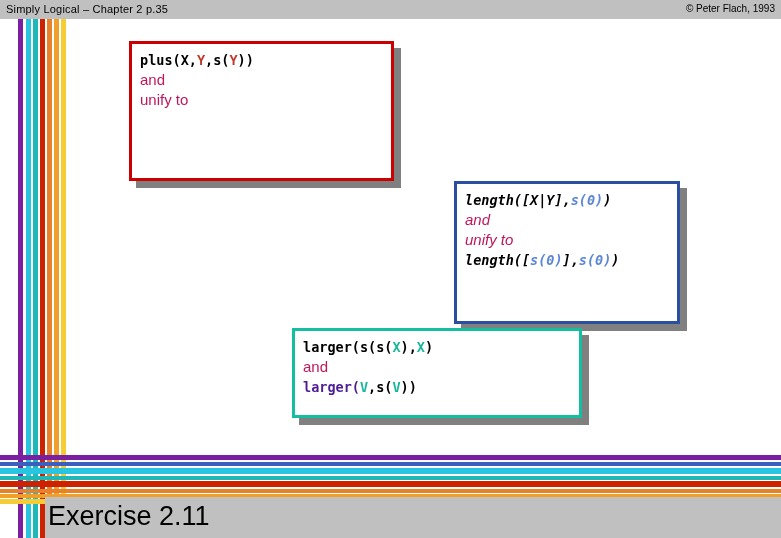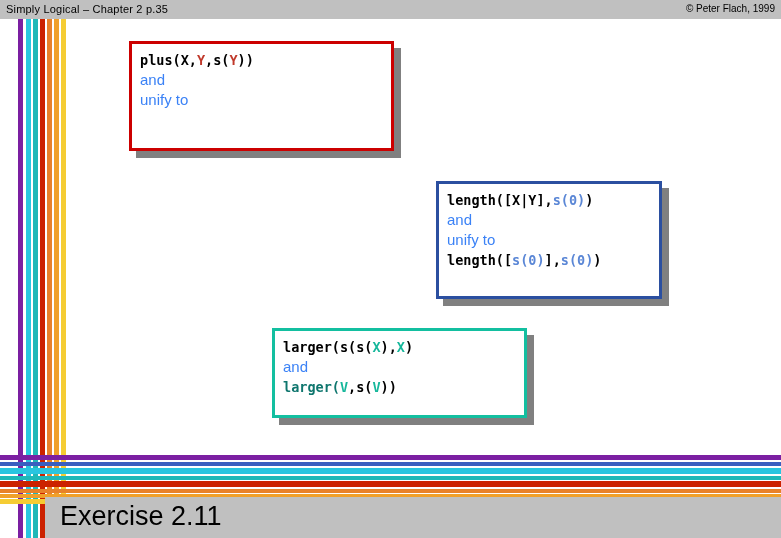--- a/index.html
+++ b/index.html
@@ -93,50 +93,50 @@
     font-weight: bold;
     font-size: 13.5px;
     color: #000000;
     white-space: pre;
     letter-spacing: 0px;
     line-height: 20px;
   }
   .plain {
     font-family: "Liberation Sans", sans-serif;
     font-size: 15px;
-    color: #3b82f6;
+    color: #be185d;
     line-height: 20px;
     white-space: pre;
   }
   .plain b { font-weight: bold; }
 
   
   .title-band {
     position: absolute;
     left: 45px;
     top: 497px;
     width: 736px;
     height: 41px;
     background: #c0c0c0;
   }
   .title-text {
     position: absolute;
-    left: 60px;
+    left: 48px;
     top: 501px;
     font-size: 27px;
     color: #000000;
     white-space: nowrap;
   }
 </style>
 </head>
 <body>
 
 <div class="header-bar"></div>
 <div class="header-left">Simply Logical – Chapter 2  p.35</div>
-<div class="header-right">© Peter Flach, 1999</div>
+<div class="header-right">© Peter Flach, 1993</div>
 
 <div class="vstripes" id="vstripes">
     <div class="vstripe" style="left: 18px; width: 5px; background: rgb(123, 31, 162);"></div>
     <div class="vstripe" style="left: 26px; width: 5px; background: rgb(41, 197, 224);"></div>
     <div class="vstripe" style="left: 33px; width: 5px; background: rgb(31, 184, 184);"></div>
     <div class="vstripe" style="left: 40px; width: 5px; background: rgb(204, 34, 0);"></div>
     <div class="vstripe" style="left: 47px; width: 5px; background: rgb(232, 130, 42);"></div>
     <div class="vstripe" style="left: 54px; width: 5px; background: rgb(240, 160, 42);"></div>
     <div class="vstripe" style="left: 61px; width: 5px; background: rgb(245, 204, 51);"></div>
   </div>
@@ -144,42 +144,42 @@
     <div class="hstripe" style="top: 455px; height: 5px; background: rgb(123, 31, 162);"></div>
     <div class="hstripe" style="top: 462px; height: 4px; background: rgb(58, 95, 192);"></div>
     <div class="hstripe" style="top: 468px; height: 6px; background: rgb(41, 197, 224);"></div>
     <div class="hstripe" style="top: 476px; height: 4px; background: rgb(31, 184, 184);"></div>
     <div class="hstripe" style="top: 481px; height: 6px; background: rgb(204, 34, 0);"></div>
     <div class="hstripe" style="top: 489px; height: 4px; background: rgb(232, 130, 42);"></div>
     <div class="hstripe" style="top: 494px; height: 4px; background: rgb(240, 160, 42);"></div>
     <div class="hstripe" style="top: 499px; height: 5px; background: rgb(245, 204, 51);"></div>
   </div>
 
-<div class="callout" id="box-0" style="left:129px; top:41px; width:265px; height:110px;">
+<div class="callout" id="box-0" style="left:129px; top:41px; width:265px; height:140px;">
   <div class="shadow"></div>
   <div class="panel" style="border: 3px solid rgb(204, 0, 0);">
       <div class="code"><span style="color: rgb(0, 0, 0);">plus(X,</span><span style="color: rgb(192, 57, 43);">Y</span><span style="color: rgb(0, 0, 0);">,s(</span><span style="color: rgb(192, 57, 43);">Y</span><span style="color: rgb(0, 0, 0);">))</span></div>
       <div class="plain">and</div>
       <div class="plain">unify to</div>
     </div>
 </div>
 
-<div class="callout" id="box-1" style="left:436px; top:181px; width:226px; height:118px;">
+<div class="callout" id="box-1" style="left:454px; top:181px; width:226px; height:143px;font-style:italic;">
   <div class="shadow"></div>
   <div class="panel" style="border: 3px solid rgb(43, 79, 160);">
       <div class="code"><span style="color: rgb(0, 0, 0);">length([X|Y],</span><span style="color: rgb(91, 135, 214);">s(0)</span><span style="color: rgb(0, 0, 0);">)</span></div>
       <div class="plain">and</div>
       <div class="plain">unify to</div>
       <div class="code"><span style="color: rgb(0, 0, 0);">length([</span><span style="color: rgb(91, 135, 214);">s(0)</span><span style="color: rgb(0, 0, 0);">],</span><span style="color: rgb(91, 135, 214);">s(0)</span><span style="color: rgb(0, 0, 0);">)</span></div>
     </div>
 </div>
 
-<div class="callout" id="box-2" style="left:272px; top:328px; width:255px; height:90px;">
+<div class="callout" id="box-2" style="left:292px; top:328px; width:290px; height:90px;">
   <div class="shadow"></div>
   <div class="panel" style="border: 3px solid rgb(19, 191, 160);">
       <div class="code"><span style="color: rgb(0, 0, 0);">larger(s(s(</span><span style="color: rgb(22, 183, 155);">X</span><span style="color: rgb(0, 0, 0);">),</span><span style="color: rgb(22, 183, 155);">X</span><span style="color: rgb(0, 0, 0);">)</span></div>
       <div class="plain">and</div>
-      <div class="code"><span style="color: #0f766e;">larger(</span><span style="color: rgb(22, 183, 155);">V</span><span style="color: rgb(0, 0, 0);">,s(</span><span style="color: rgb(22, 183, 155);">V</span><span style="color: rgb(0, 0, 0);">))</span></div>
+      <div class="code"><span style="color: #4c1d95;">larger(</span><span style="color: rgb(22, 183, 155);">V</span><span style="color: rgb(0, 0, 0);">,s(</span><span style="color: rgb(22, 183, 155);">V</span><span style="color: rgb(0, 0, 0);">))</span></div>
     </div>
 </div>
 
 <div class="title-band"></div>
 <div class="title-text">Exercise 2.11</div>
 
 </body></html>

